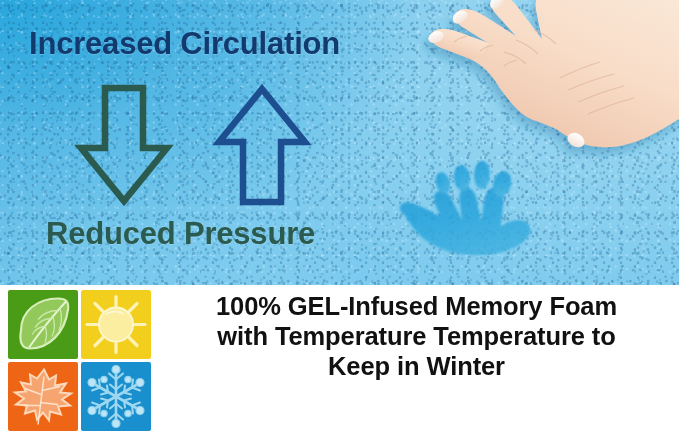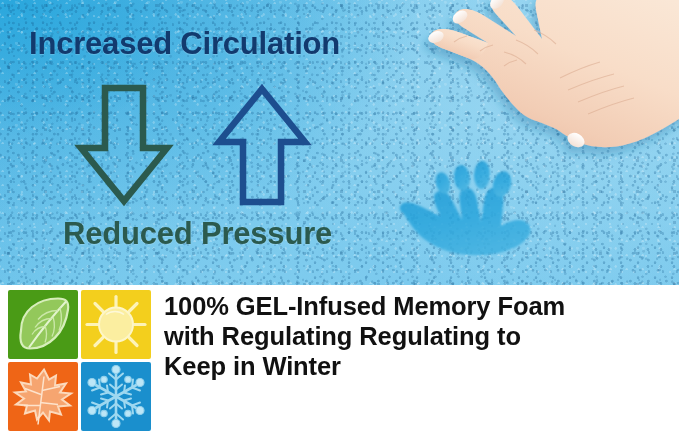--- a/index.html
+++ b/index.html
@@ -106,21 +106,21 @@
     top: 26px;
     font-size: 31px;
     font-weight: bold;
     color: #123a6e;
     letter-spacing: -0.2px;
     white-space: nowrap;
     text-shadow: 0 1px 1px rgba(255,255,255,.18);
   }
   .headline-bottom {
     position: absolute;
-    left: 63px;
+    left: 46px;
     top: 216px;
     font-size: 31px;
     font-weight: bold;
     color: #2b5a4e;
     letter-spacing: -0.2px;
     white-space: nowrap;
     text-shadow: 0 1px 1px rgba(255,255,255,.18);
   }
 
   .arrow-down {
@@ -173,20 +173,21 @@
   .promo-copy {
     position: absolute;
     left: 164px;
     top: 6px;
     width: 505px;
     color: #111111;
     font-size: 25.5px;
     font-weight: bold;
     line-height: 30px;
     letter-spacing: -0.1px;
+    text-align: center;
   }
   .promo-copy .line { white-space: nowrap; display: block; }
 </style>
 </head>
 <body>
 
 <div id="ad">
 
   <div id="photo-panel">
     <div class="foam-base"></div>
@@ -373,18 +374,18 @@
             <circle cx="47" cy="51" r="3.2"></circle>
             <circle cx="47" cy="17" r="3.2"></circle>
             <circle cx="23" cy="51" r="3.2"></circle>
           </g>
         </svg>
       </div>
     </div>
 
     <div class="promo-copy">
       <span class="line">100% GEL-Infused Memory Foam</span>
-      <span class="line">with Regulating Regulating to</span>
+      <span class="line">with Temperature Temperature to</span>
       <span class="line">Keep in Winter</span>
     </div>
 
   </div>
 </div>
 
 </body></html>

